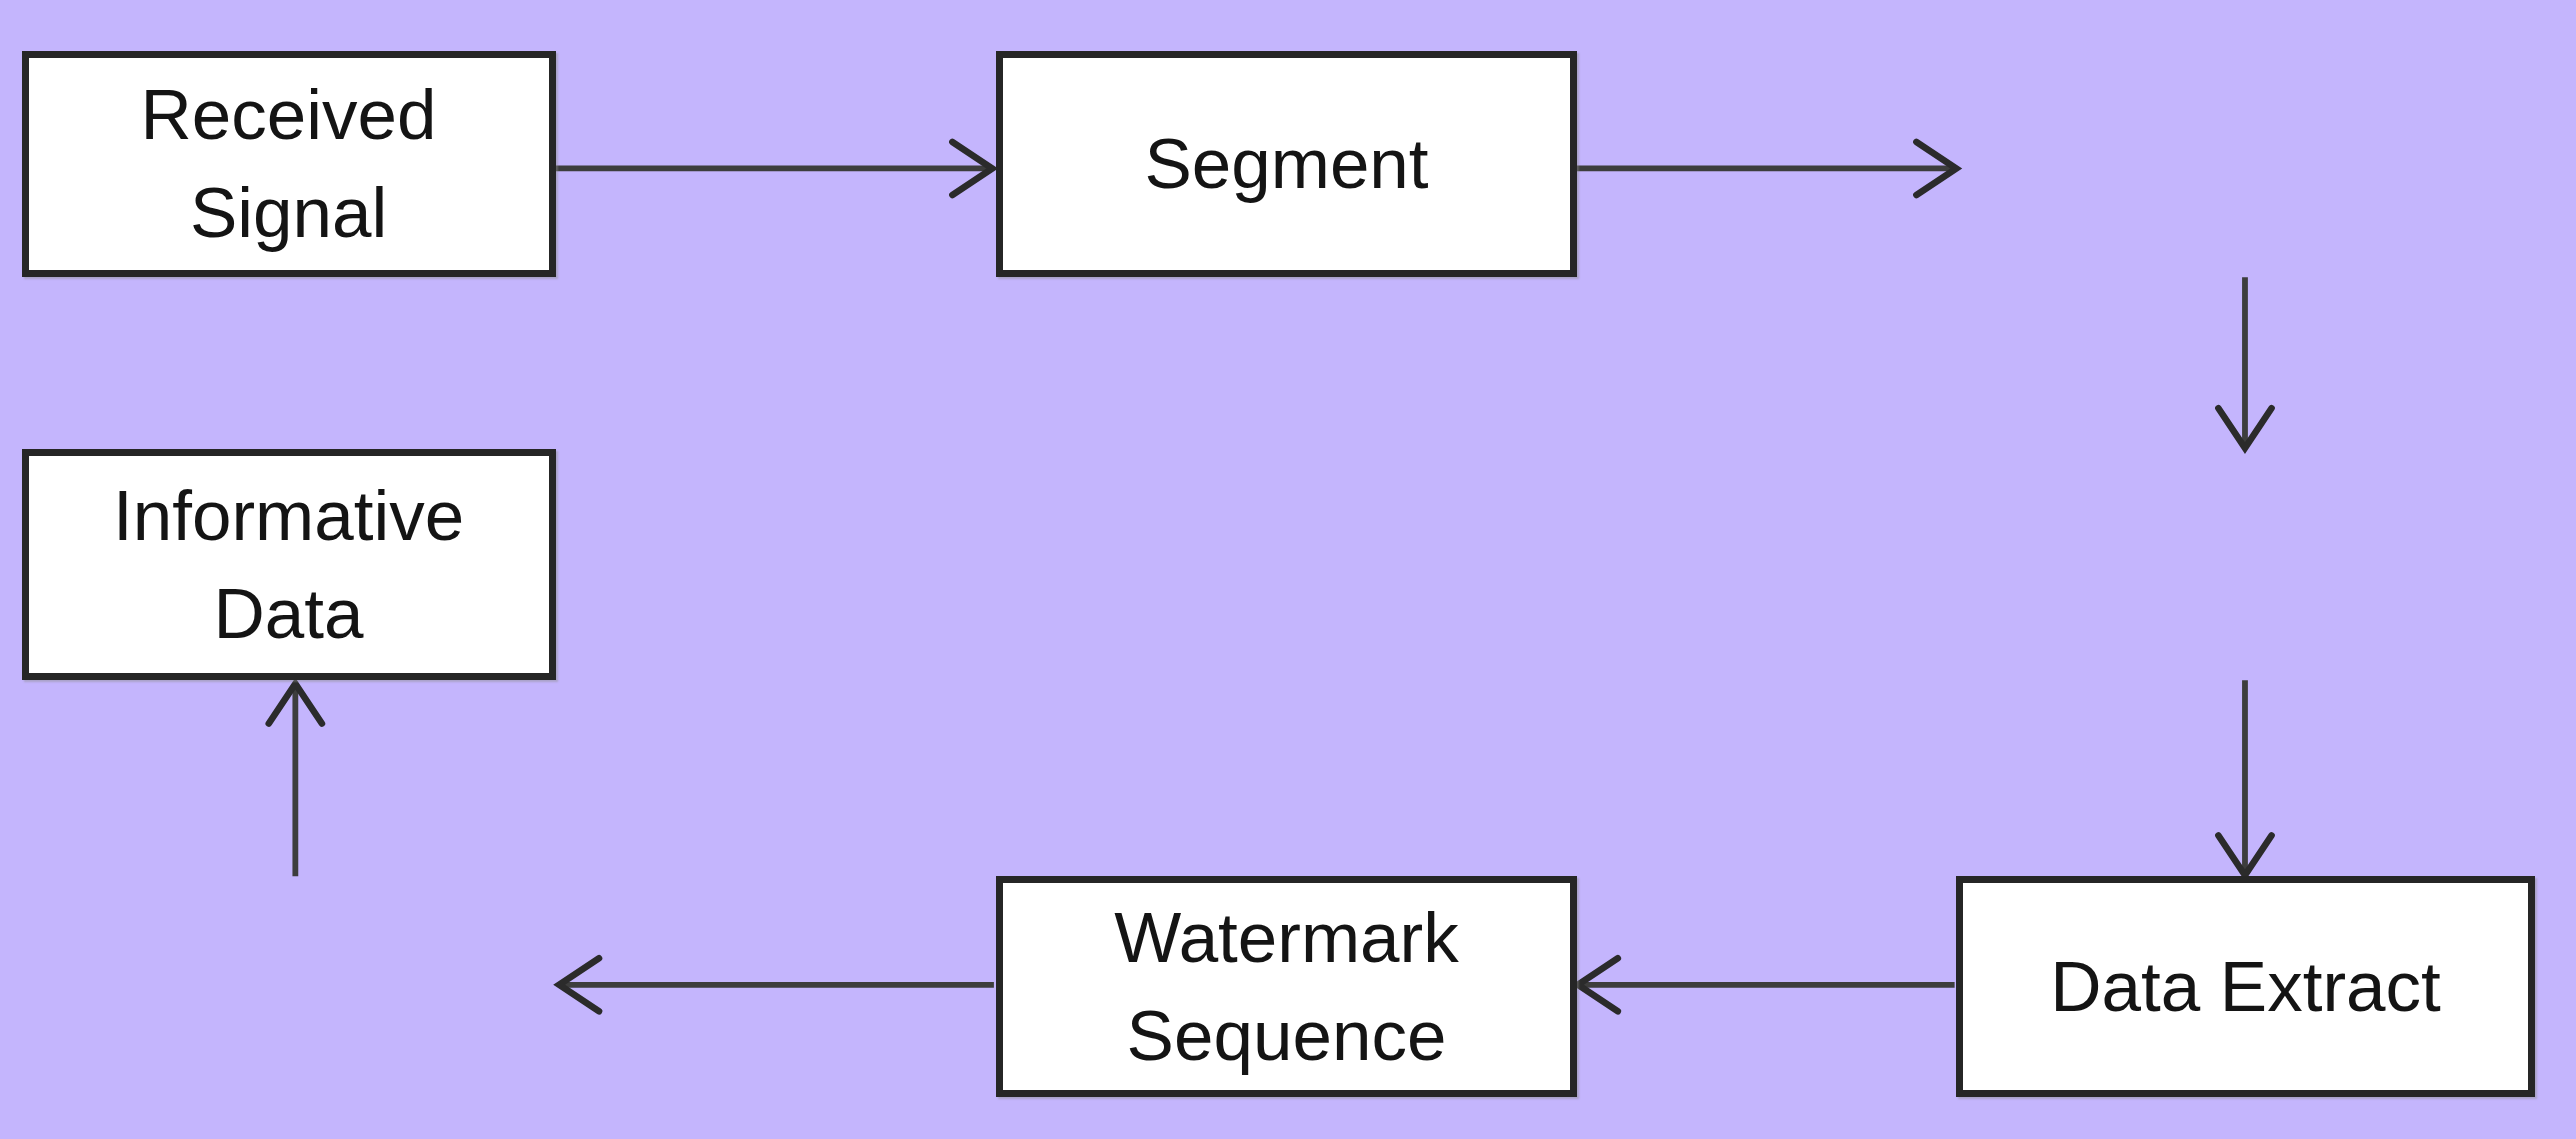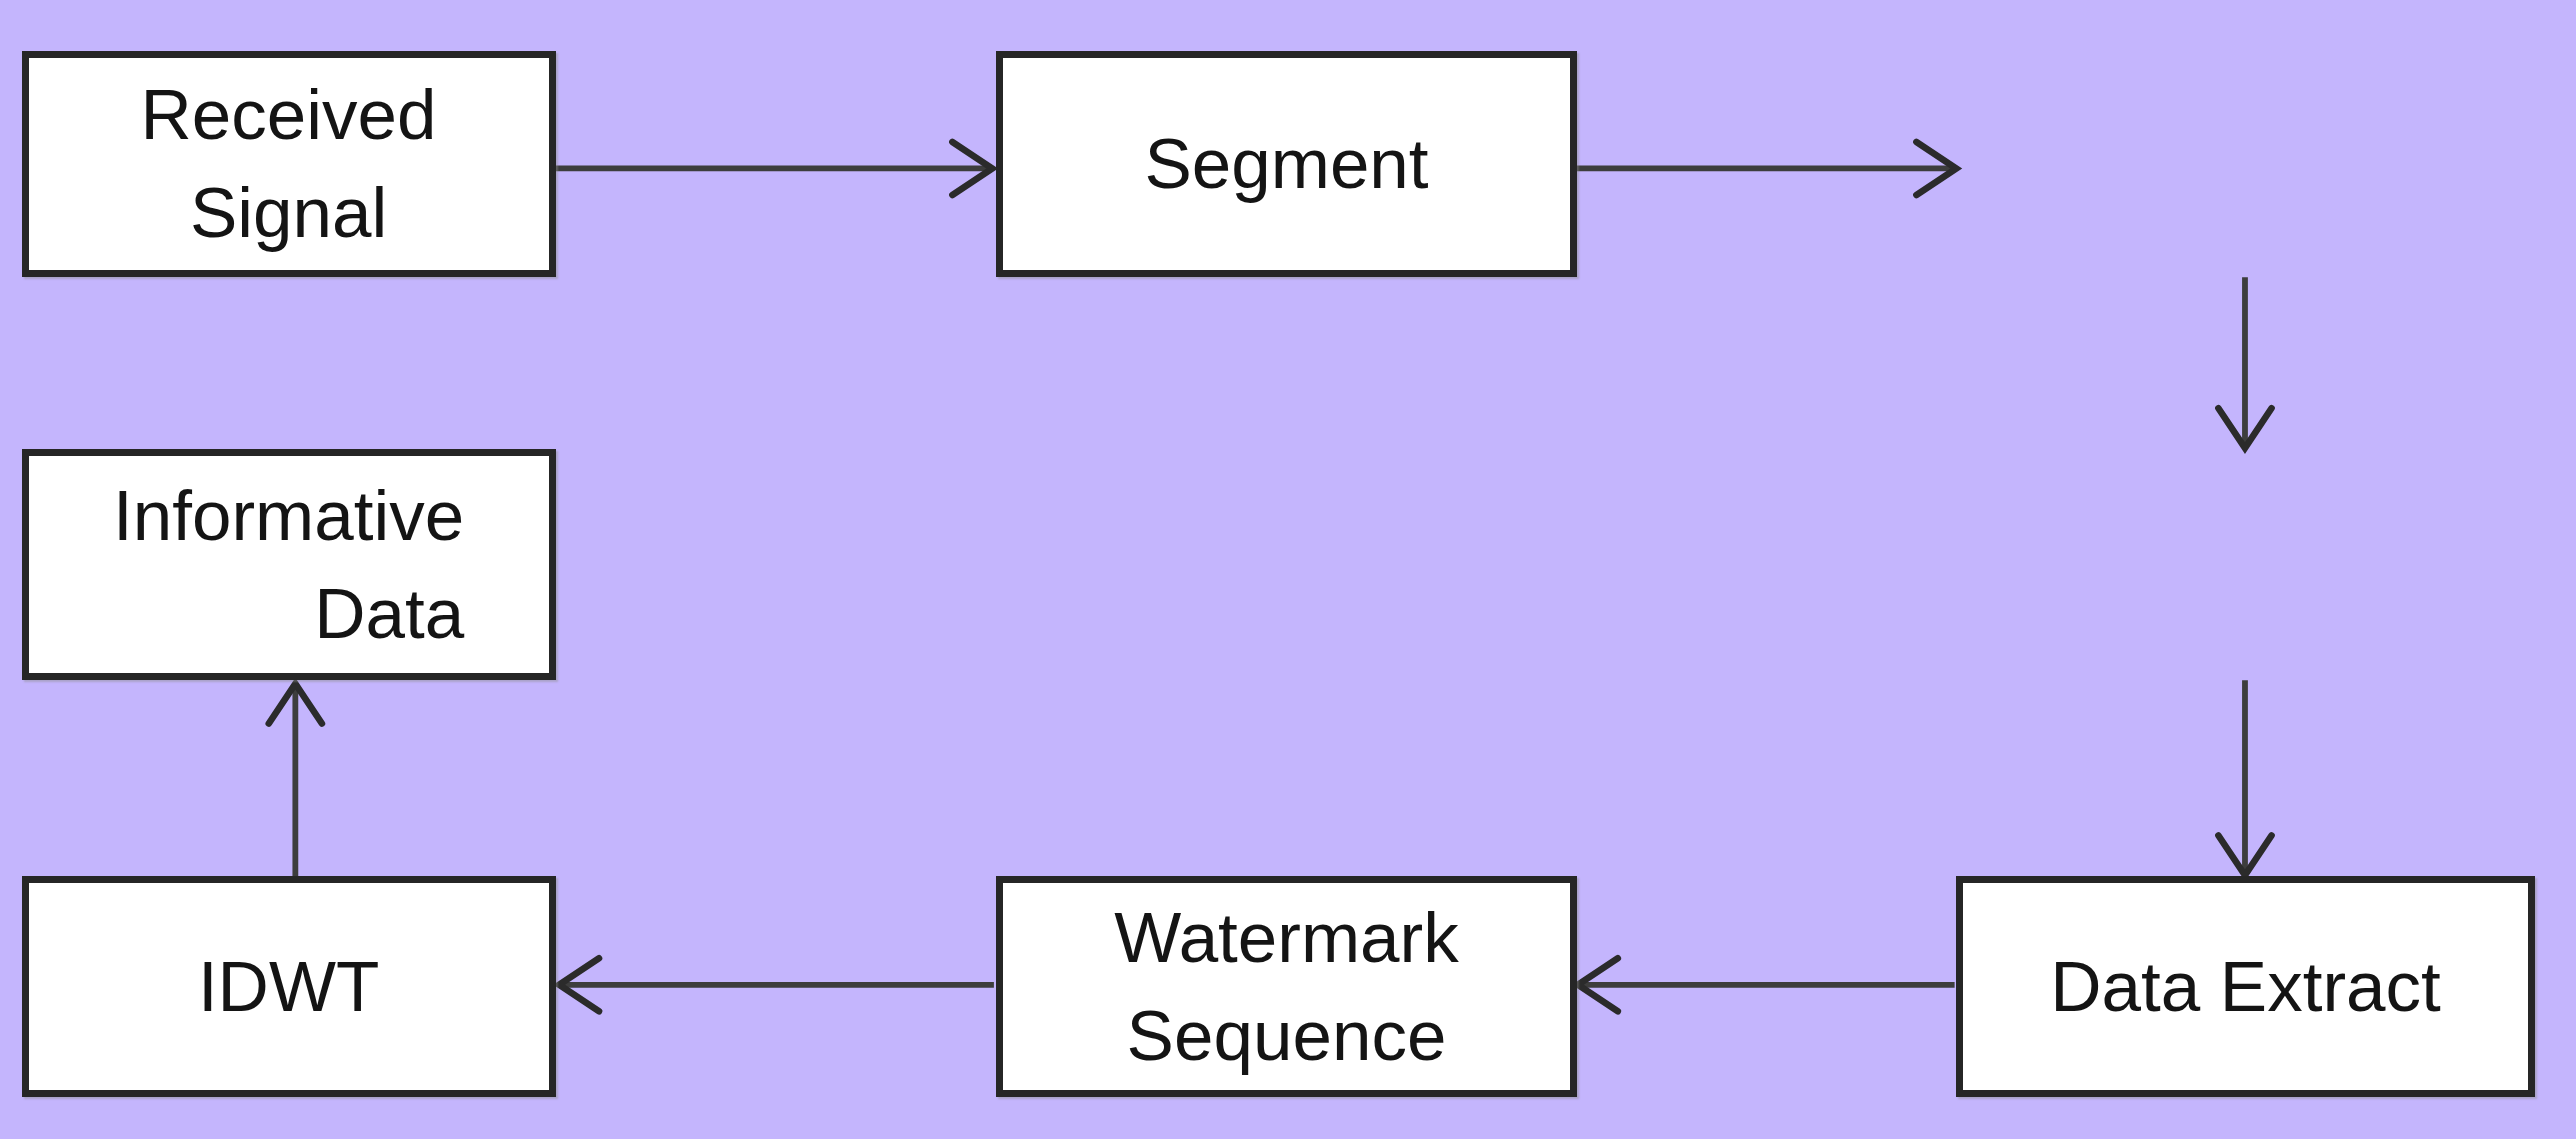--- a/index.html
+++ b/index.html
@@ -47,21 +47,21 @@
     line-height: 1.38;
     color: #141414;
     white-space: pre-line;
     box-shadow: 1.7px 1.7px 1.7px rgba(140,140,140,0.45);
   }
   
   .col1 { left: 21.6px;   width: 534px; }
   .col2 { left: 996px; width: 581px; text-align: center; }
   .col3 { left: 1956px; width: 579px; }
   .row1 { top: 51px;   height: 226px; }
-  .row2 { top: 449px;  height: 231px; text-align: right; }
+  .row2 { top: 449px;  height: 231px; }
   .row3 { top: 876px; height: 221px; }
 </style>
 </head>
 <body>
 
 <div id="canvas">
 
   <svg class="arrow-layer" viewBox="0 0 3105 1374" aria-hidden="true">
 
     <g>
@@ -106,23 +106,20 @@
   </div>
   <div class="node col2 row1">
     <span>Segment</span>
   </div>
 
   <div class="node col1 row2">
     <span>Informative
 Data</span>
   </div>
 
-  <div class="node col1 row3">
-    <span>IDWT</span>
-  </div>
   <div class="node col2 row3">
     <span>Watermark
 Sequence</span>
   </div>
   <div class="node col3 row3">
     <span>Data Extract</span>
   </div>
 
 </div>
 

